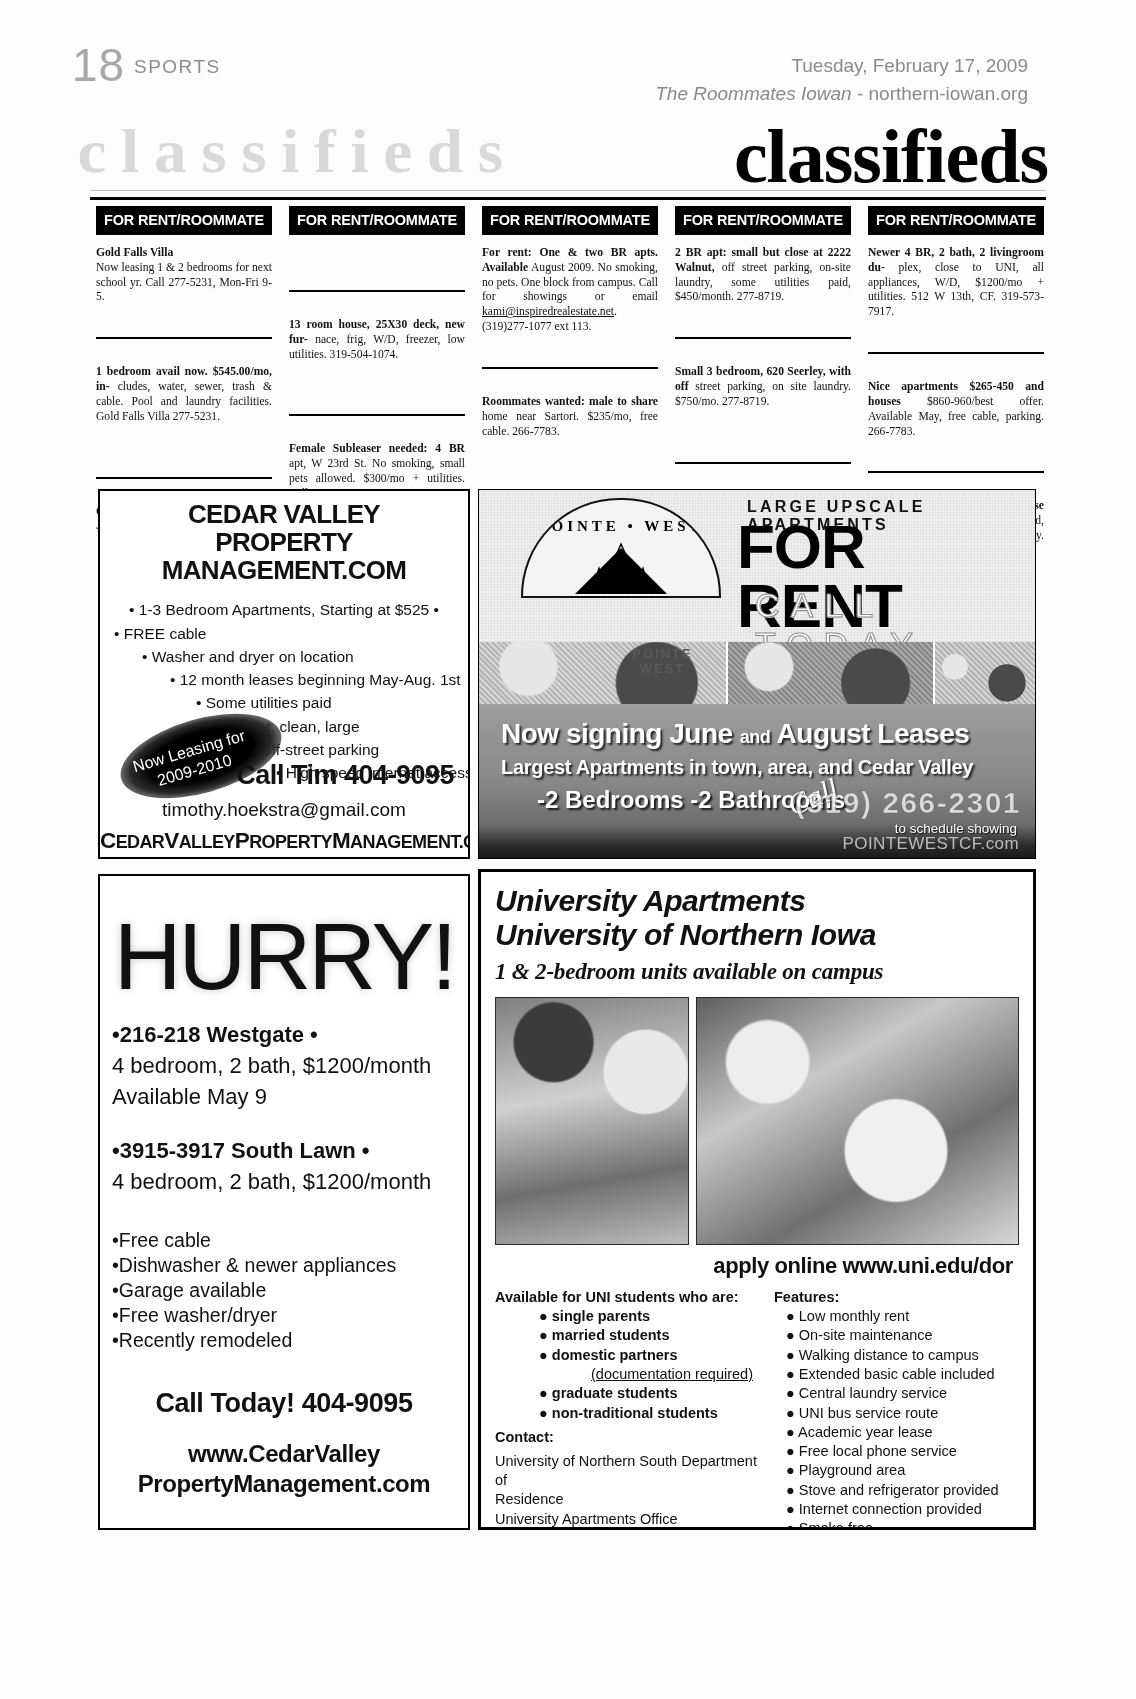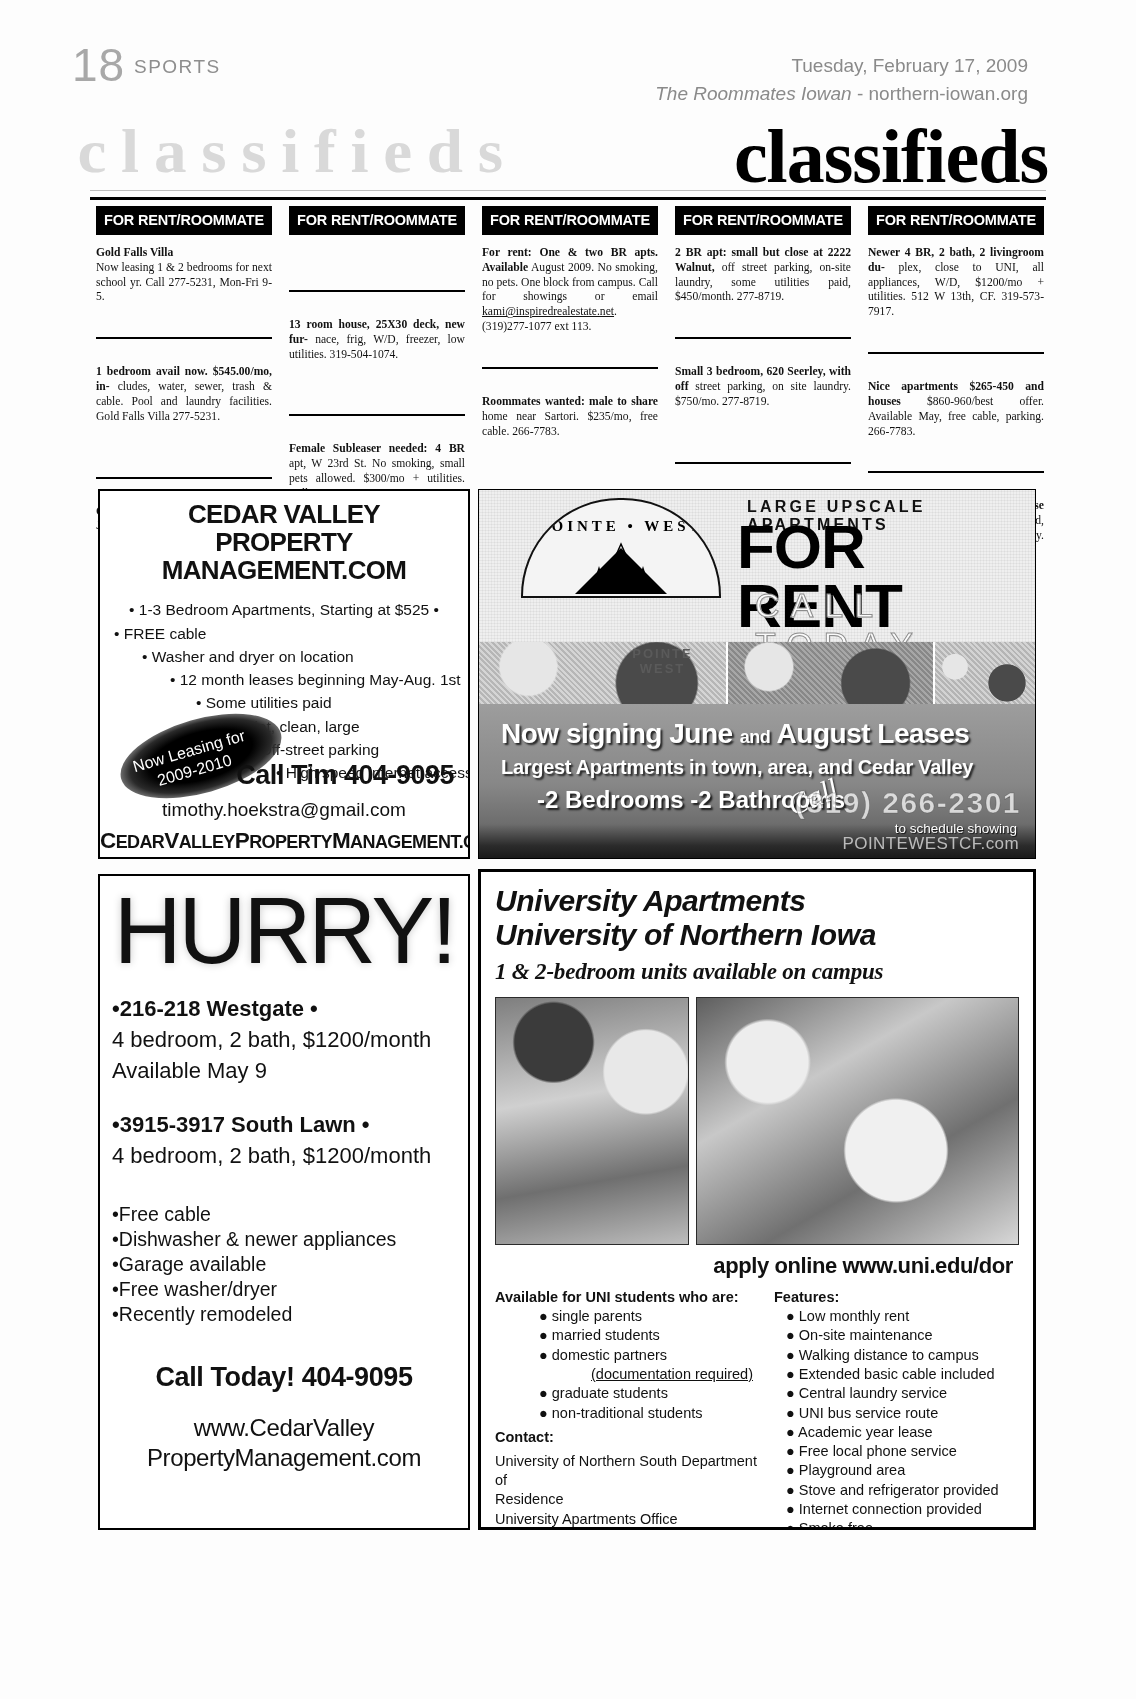--- a/index.html
+++ b/index.html
@@ -392,21 +392,21 @@
     padding: 8px 12px;
     border: 2px solid #000;
   }
   .hurry-word {
     font-family: "Liberation Sans", sans-serif;
     font-weight: 400;
     font-size: 94px;
     line-height: 1;
     letter-spacing: -3px;
     text-align: center;
-    margin: 0 0 18px 0;
+    margin: 26px 0 18px 0;
     text-shadow: 0 0 8px rgba(0,0,0,0.22);
   }
   .hurry-prop-head {
     font-family: "Liberation Sans", sans-serif;
     font-weight: bold;
     font-size: 22px;
     margin-bottom: 2px;
   }
   .hurry-prop-line {
     font-family: "Liberation Sans", sans-serif;
@@ -427,21 +427,21 @@
     text-align: center;
     font-family: "Liberation Sans", sans-serif;
     font-weight: bold;
     font-size: 27px;
     letter-spacing: -0.4px;
   }
   .hurry-url {
     margin-top: 20px;
     text-align: center;
     font-family: "Liberation Sans", sans-serif;
-    font-weight: normal;
+    font-weight: bold;
     font-size: 24px;
     line-height: 1.22;
     letter-spacing: -0.4px;
   }
 
   
   #university-apartments-ad {
     left: 478px; top: 869px;
     width: 558px; height: 661px;
     padding: 12px 14px;
@@ -509,21 +509,21 @@
     font-weight: bold;
     font-size: 14.5px;
     margin-bottom: 2px;
   }
   .ua-li {
     font-family: "Liberation Sans", sans-serif;
     font-size: 14.5px;
     line-height: 1.33;
     font-weight: 300;
   }
-  .ua-li.ind { padding-left: 44px; }
+  .ua-li.ind { padding-left: 44px; font-weight: bold; }
   .ua-li.note { padding-left: 96px; text-decoration: underline; }
   .ua-contact {
     margin-top: 7px;
     font-family: "Liberation Sans", sans-serif;
     font-size: 14.5px;
     line-height: 1.33;
     font-weight: 300;
   }
   .ua-feat { padding-left: 12px; }
 </style>

